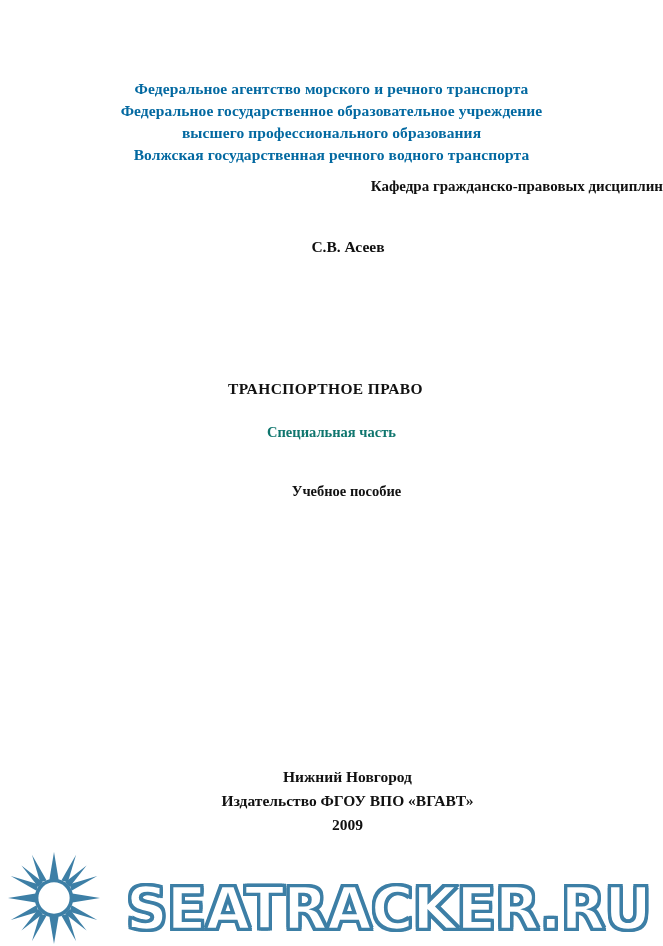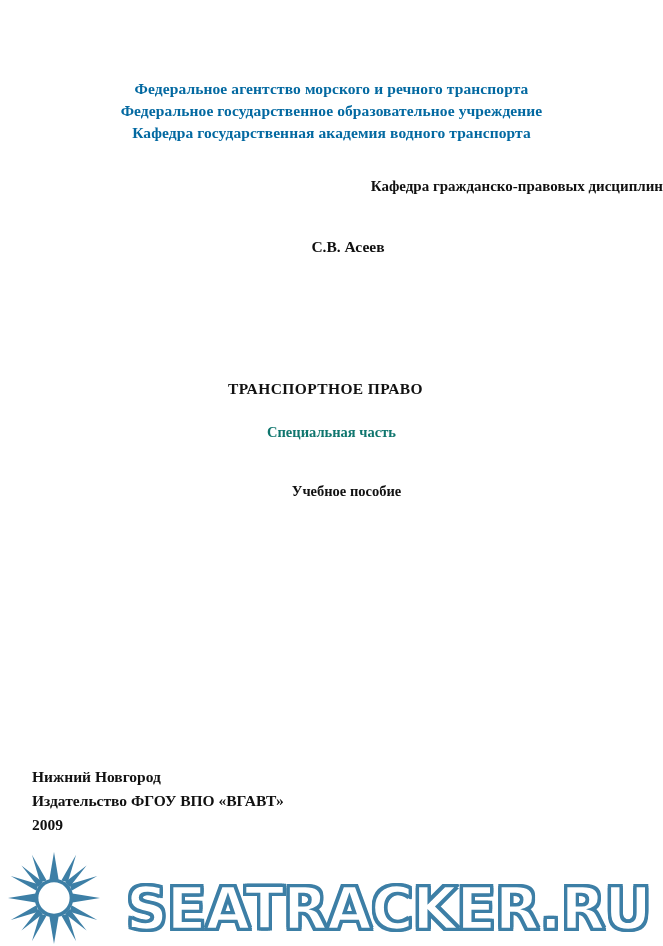--- a/index.html
+++ b/index.html
@@ -102,21 +102,21 @@
     font-weight: bold;
     color: #111;
     padding-left: 30px;
   }
 
   .block-imprint {
     position: absolute;
     top: 765px;
     left: 0;
     right: 0;
-    text-align: left;
+    text-align: center;
     margin-left: 32px;
   }
 
   .block-imprint .line {
     font-size: 15.5px;
     font-weight: bold;
     line-height: 24px;
     color: #111;
   }
 
@@ -160,21 +160,22 @@
 </head>
 <body>
 
 <div class="page">
 
   <div class="content">
 
     <div class="block-header">
       <div class="line">Федеральное агентство морского и речного транспорта</div>
       <div class="line">Федеральное государственное образовательное учреждение</div>
-      <div class="line">Кафедра государственная академия водного транспорта</div>
+      <div class="line">высшего профессионального образования</div>
+      <div class="line">Волжская государственная речного водного транспорта</div>
     </div>
 
     <div class="block-dept">Кафедра гражданско-правовых дисциплин</div>
 
     <div class="block-author">С.В. Асеев</div>
 
     <div class="block-title">ТРАНСПОРТНОЕ ПРАВО</div>
 
     <div class="block-subtitle">Специальная часть</div>
 

